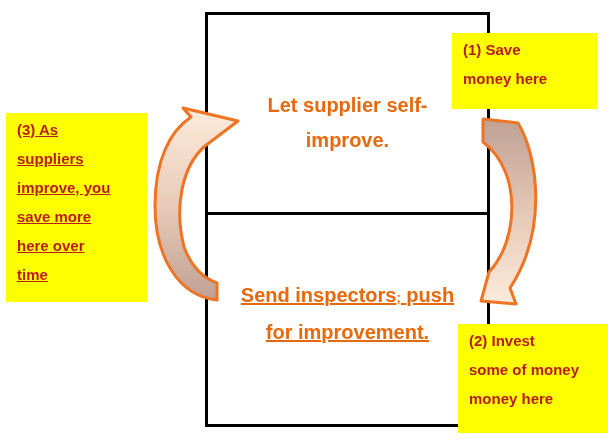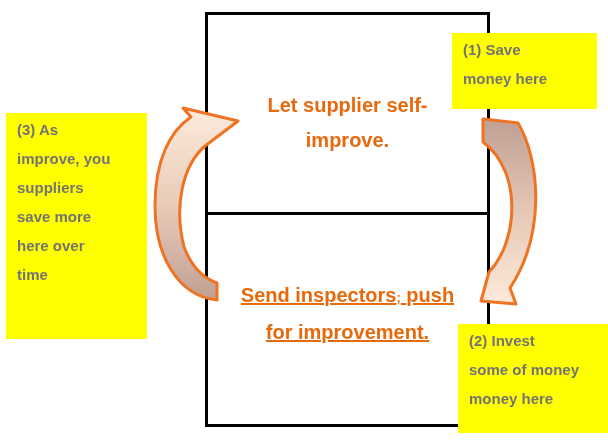--- a/index.html
+++ b/index.html
@@ -17,27 +17,27 @@
   }
   .cell-label{
     position:absolute;left:0;width:279px;text-align:center;
     color:#e8690b;font-size:20px;line-height:35px;
   }
   .cell-label.top{top:73px;}
   .cell-label.bottom{top:263px;text-decoration:underline;}
   .sep{font-size:13px;}
   
   .callout{
-    position:absolute;background:#ffff00;color:#737373;
+    position:absolute;background:#ffff00;color:#b91c1c;
     font-size:15px;line-height:29px;
     padding:2px 4px 0 11px;box-sizing:border-box;
   }
   #callout-save{left:452px;top:33px;width:145px;height:76px;}
   #callout-invest{left:458px;top:324px;width:160px;height:109px;}
-  #callout-improve{left:6px;top:113px;width:141px;height:226px;}
+  #callout-improve{left:6px;top:113px;width:141px;height:189px;text-decoration:underline;}
   .arrow{position:absolute;}
   .arrow path{stroke:#ee7423;stroke-width:3;stroke-linejoin:round;}
 </style>
 </head>
 <body>
 
 <div class="stage">
 
   <div class="rect-frame">
     <div class="divider"></div>
@@ -97,20 +97,20 @@
   </div>
 
   <div class="callout" id="callout-invest">
     <div>(2) Invest</div>
     <div>some of money</div>
     <div>money here</div>
   </div>
 
   <div class="callout" id="callout-improve">
     <div>(3) As</div>
+    <div>suppliers</div>
     <div>improve, you</div>
-    <div>suppliers</div>
     <div>save more</div>
     <div>here over</div>
     <div>time</div>
   </div>
 
 </div>
 
 </body></html>

